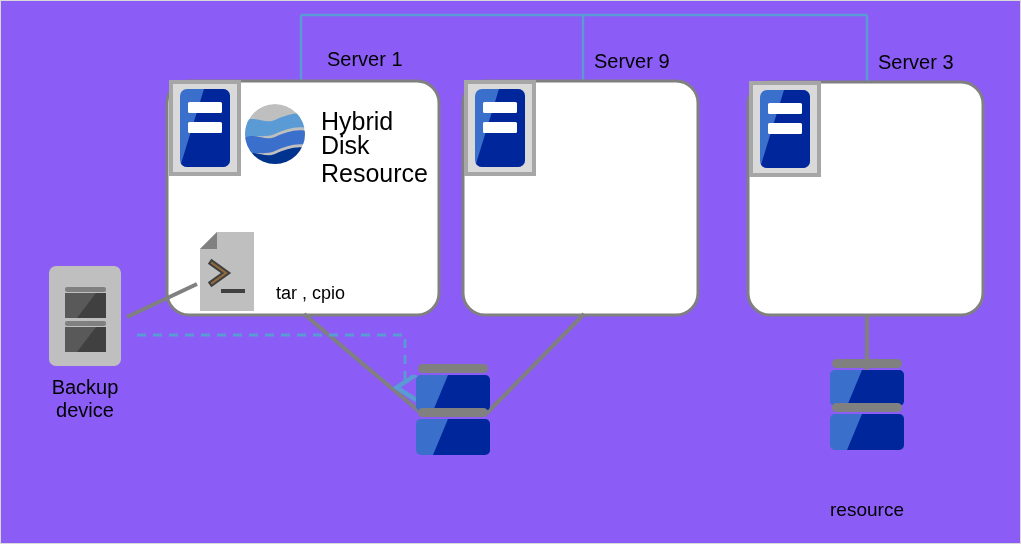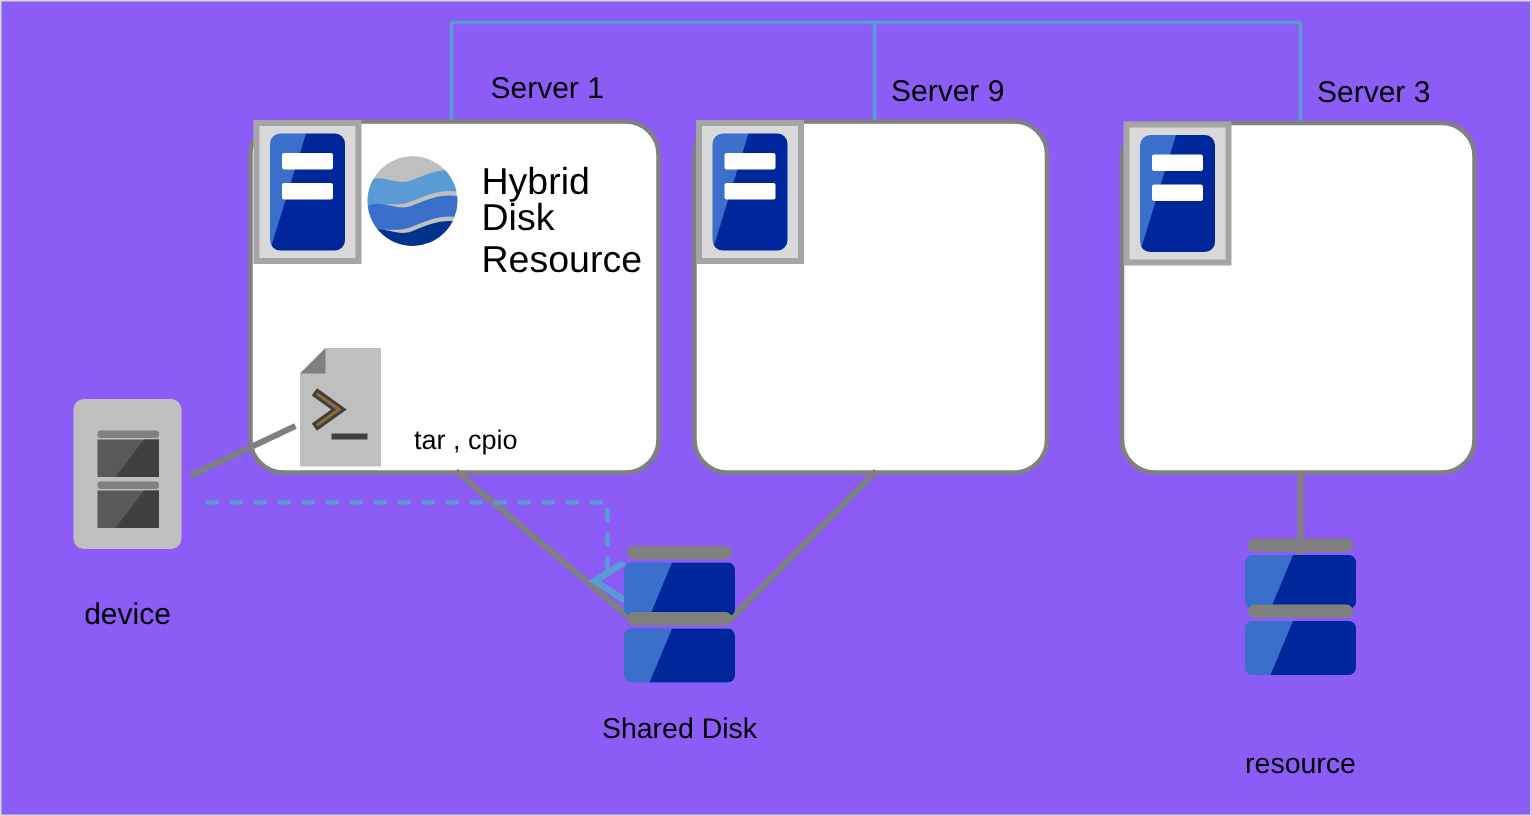--- a/index.html
+++ b/index.html
@@ -186,19 +186,19 @@
   <div class="lbl server-title" style="left:326px; top:45px;">Server 1</div>
   <div class="lbl server-title" style="left:593px; top:47px;">Server 9</div>
   <div class="lbl server-title" style="left:877px; top:48px;">Server 3</div>
 
   <div class="lbl hdr-res" style="left:320px; top:107px;">Hybrid</div>
   <div class="lbl hdr-res" style="left:320px; top:131px;text-align:right;">Disk</div>
   <div class="lbl hdr-res" style="left:320px; top:159px;">Resource</div>
 
   <div class="lbl tarcpio" style="left:275px; top:255px;margin-top:24px;">tar , cpio</div>
 
+  <div class="lbl lbl-center" style="left:24px; top:373px; width:120px;">Backup</div>
   <div class="lbl lbl-center" style="left:24px; top:396px; width:120px;">device</div>
 
-  <div class="lbl lbl-center caption" style="left:332px; top:473px; width:240px;">Shared Disk</div>
 
   <div class="lbl lbl-center caption" style="left:746px; top:496px; width:240px;">resource</div>
 
 </div>
 
 </body></html>

